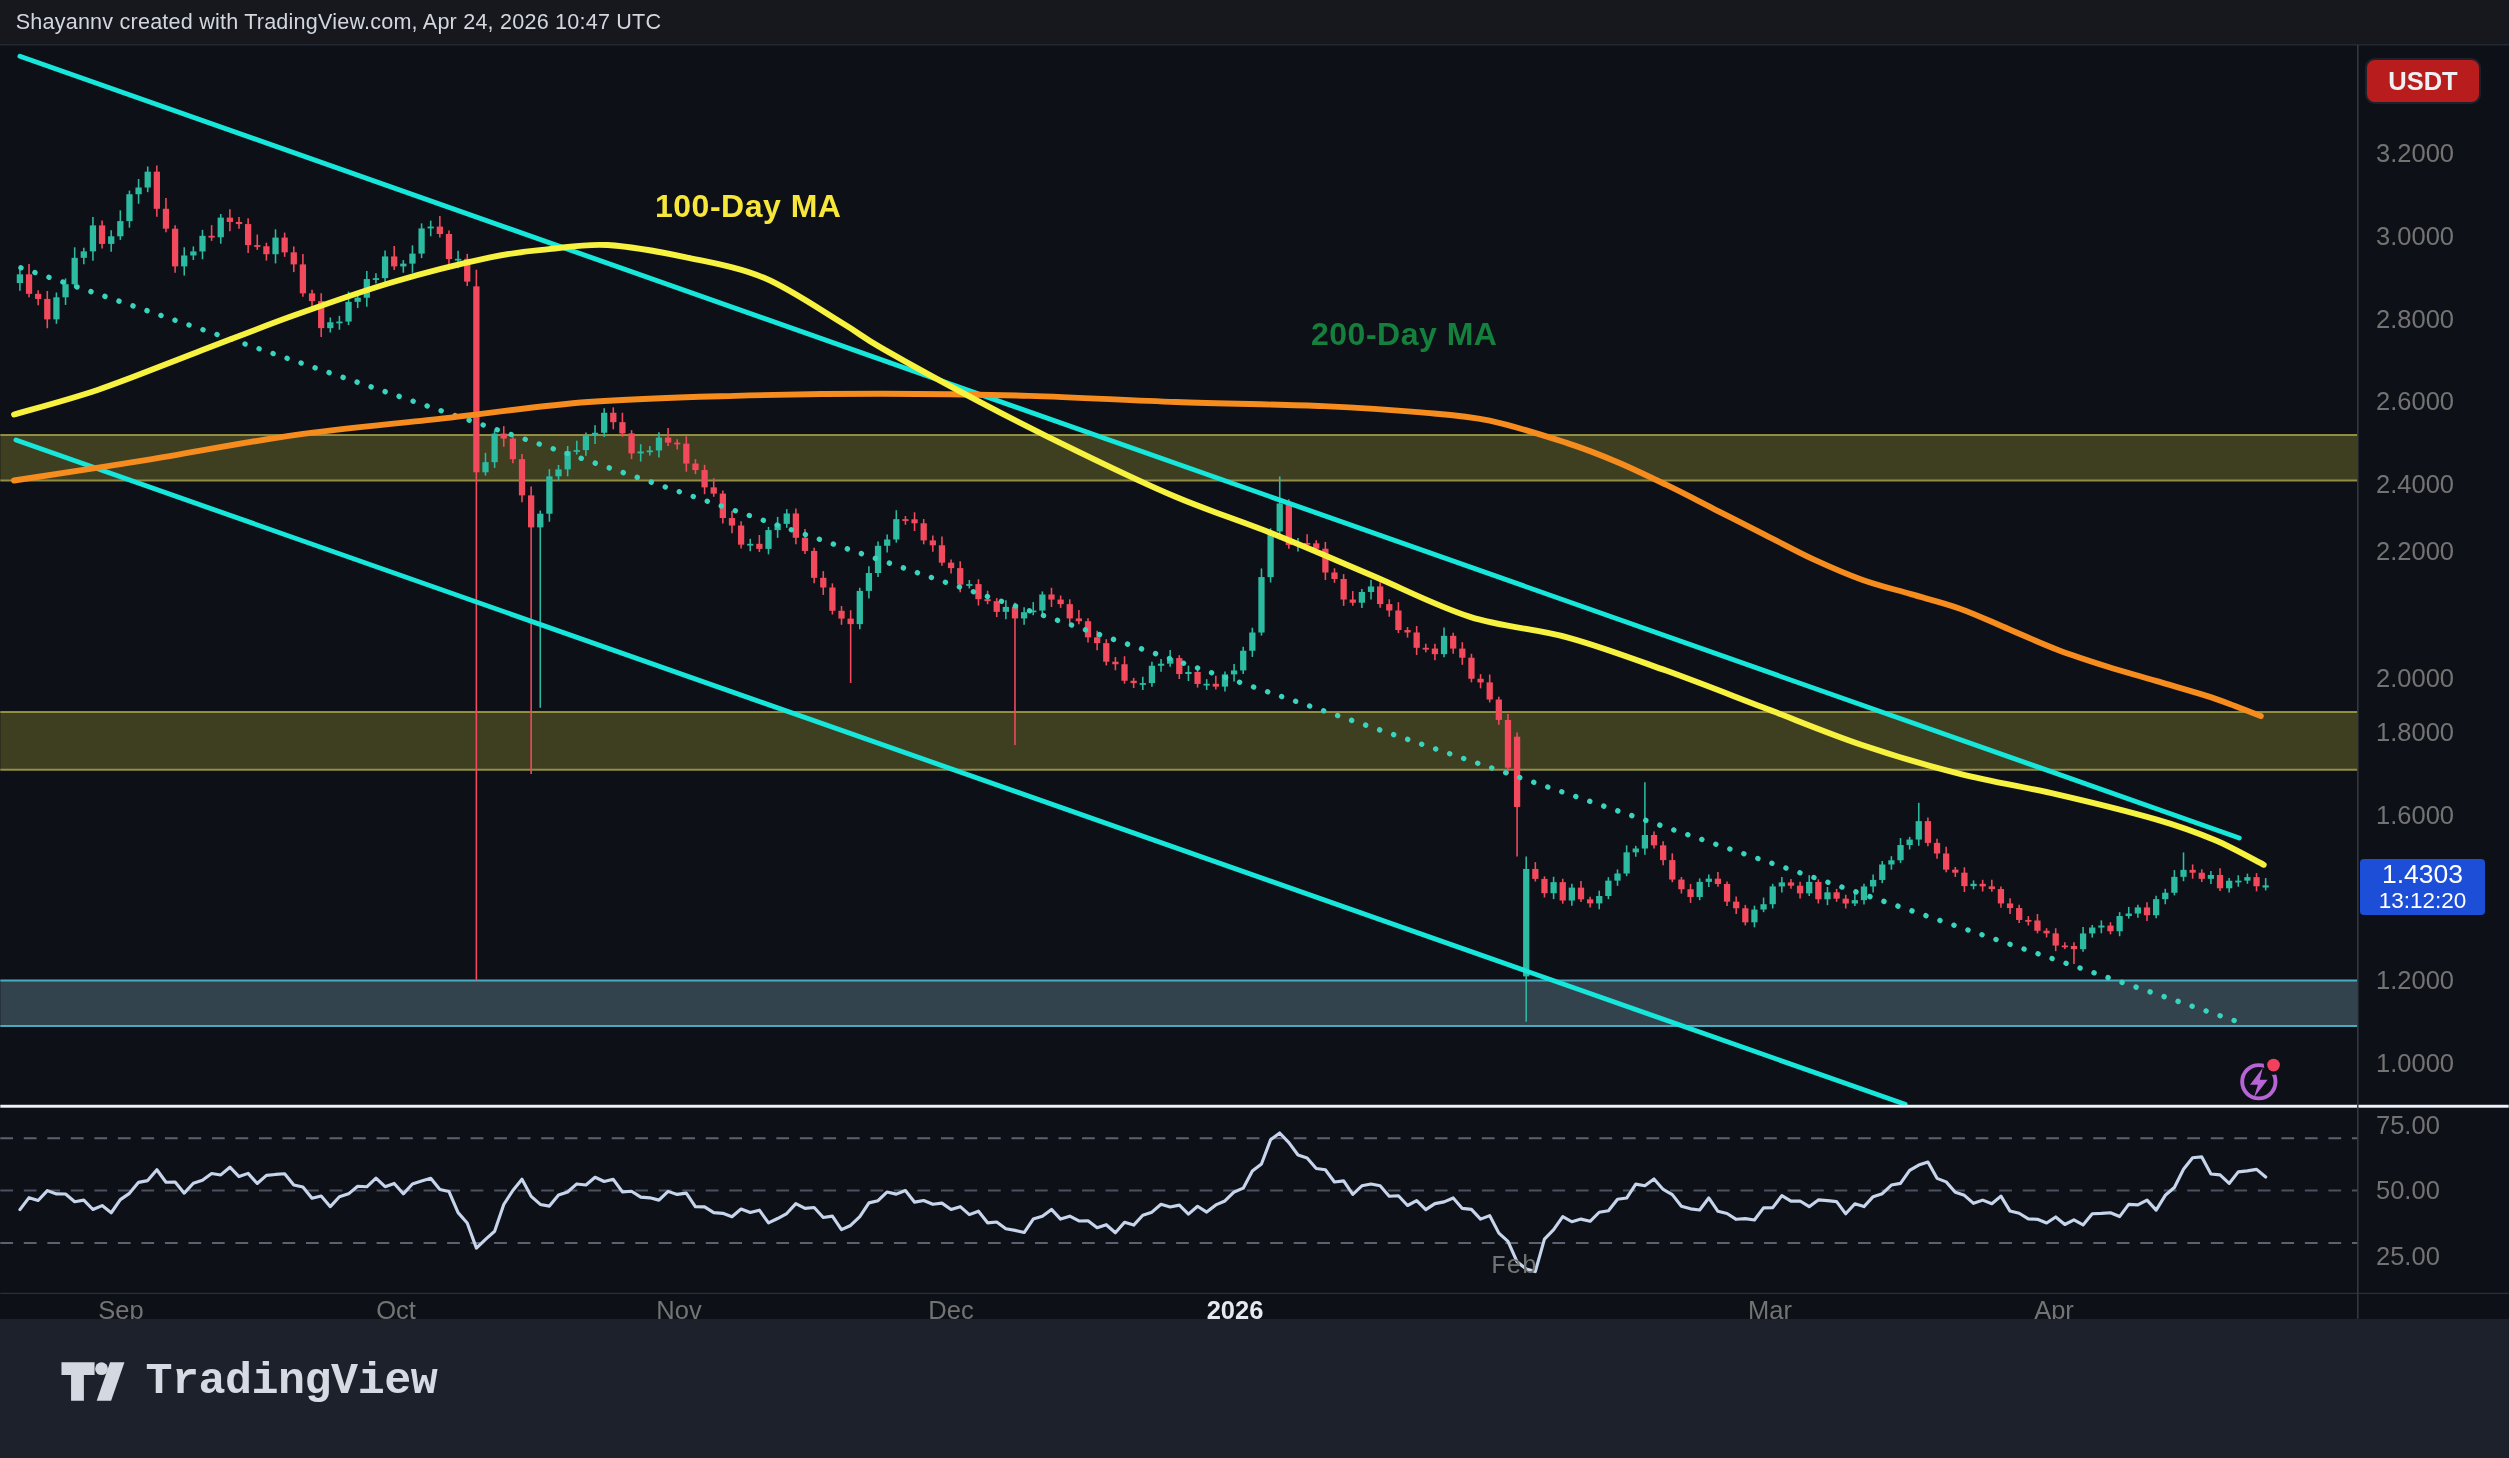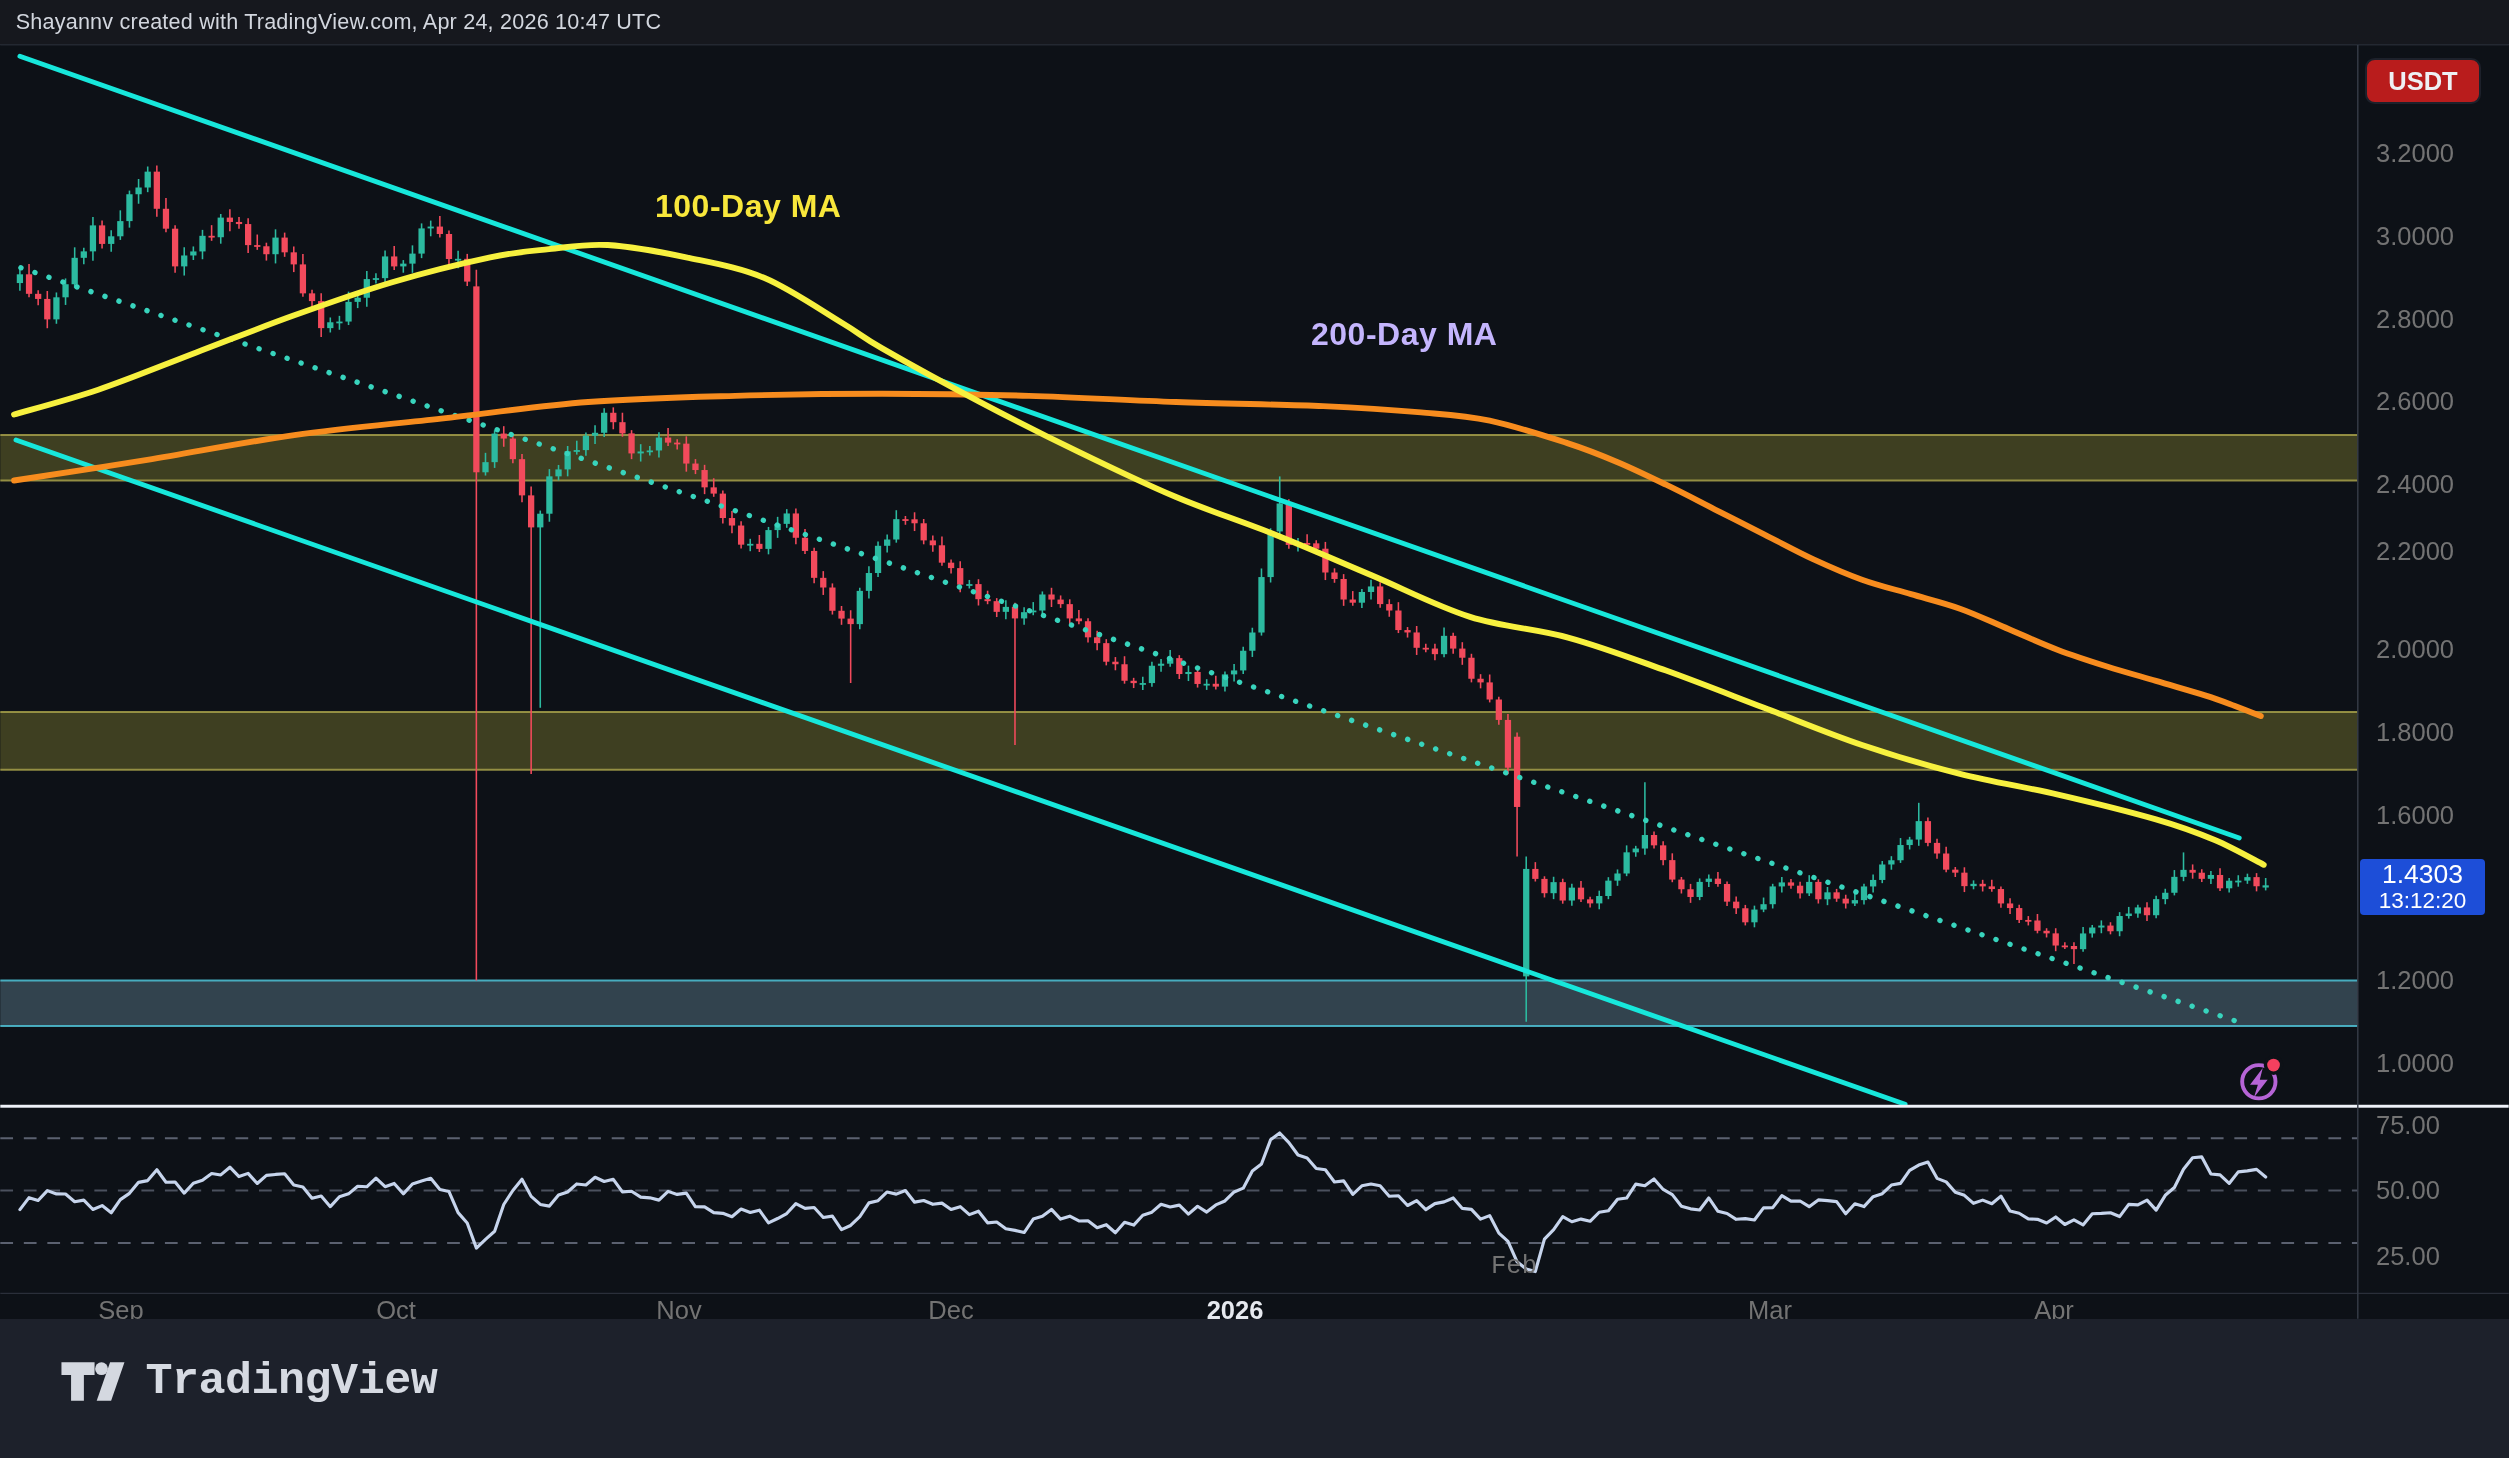--- a/index.html
+++ b/index.html
@@ -8,21 +8,21 @@
   
   #topbar{position:absolute;left:0;top:0;width:2509px;height:44px;background:#16181e;
           border-bottom:1px solid #262a33;}
   #topbar span{position:absolute;left:15.7px;top:8.8px;font-size:21.6px;color:#d2d6de;letter-spacing:0.2px;}
   
   #chart-svg{position:absolute;left:0;top:0;}
   
   .tick{position:absolute;color:#737373;font-size:25.5px;white-space:nowrap;}
   .ma-label{position:absolute;font-weight:700;font-size:32px;letter-spacing:0.5px;}
   #ma100-label{left:655px;top:188px;color:#f8e73b;}
-  #ma200-label{left:1311px;top:316px;color:#c4b5fd;}
+  #ma200-label{left:1311px;top:316px;color:#15803d;}
   
   #usdt-chip{position:absolute;left:2365px;top:58px;width:116px;height:46px;background:#b91c1c;
              border:2px solid #1d212b;border-radius:9.8px;color:#eef0f4;font-weight:700;font-size:25.5px;
              display:flex;align-items:center;justify-content:center;box-sizing:border-box;}
   
   #price-badge{position:absolute;left:2360px;top:859px;width:125px;height:56px;background:#1d4ed8;
                border-radius:3.9px;color:#ffffff;text-align:center;line-height:1.05;
                display:flex;flex-direction:column;justify-content:center;}
   #price-badge .p{font-size:26.5px;font-weight:400;}
   #price-badge .t{font-size:22.5px;}
@@ -564,21 +564,21 @@
       <line x1="2406" y1="46" x2="2406" y2="1346" stroke="#363b47" stroke-width="1.5"></line>
     </svg>
 
   <div id="labels-layer">
       <div class="tick" style="left: 2376px; top: 139px;">3.2000</div>
       <div class="tick" style="left: 2376px; top: 222px;">3.0000</div>
       <div class="tick" style="left: 2376px; top: 305px;">2.8000</div>
       <div class="tick" style="left: 2376px; top: 387px;">2.6000</div>
       <div class="tick" style="left: 2376px; top: 470px;">2.4000</div>
       <div class="tick" style="left: 2376px; top: 537px;">2.2000</div>
-      <div class="tick" style="left: 2376px; top: 635px;">2.0000</div>
+      <div class="tick" style="left: 2376px; top: 664px;">2.0000</div>
       <div class="tick" style="left: 2376px; top: 718px;">1.8000</div>
       <div class="tick" style="left: 2376px; top: 801px;">1.6000</div>
       <div class="tick" style="left: 2376px; top: 966px;">1.2000</div>
       <div class="tick" style="left: 2376px; top: 1049px;">1.0000</div>
       <div class="tick" style="left: 2376px; top: 1111px;">75.00</div>
       <div class="tick" style="left: 2376px; top: 1176px;">50.00</div>
       <div class="tick" style="left: 2376px; top: 1242px;">25.00</div>
       <div class="tick" style="left: 121px; top: 1296px; transform: translateX(-50%);">Sep</div>
       <div class="tick" style="left: 396px; top: 1296px; transform: translateX(-50%);">Oct</div>
       <div class="tick" style="left: 679px; top: 1296px; transform: translateX(-50%);">Nov</div>

